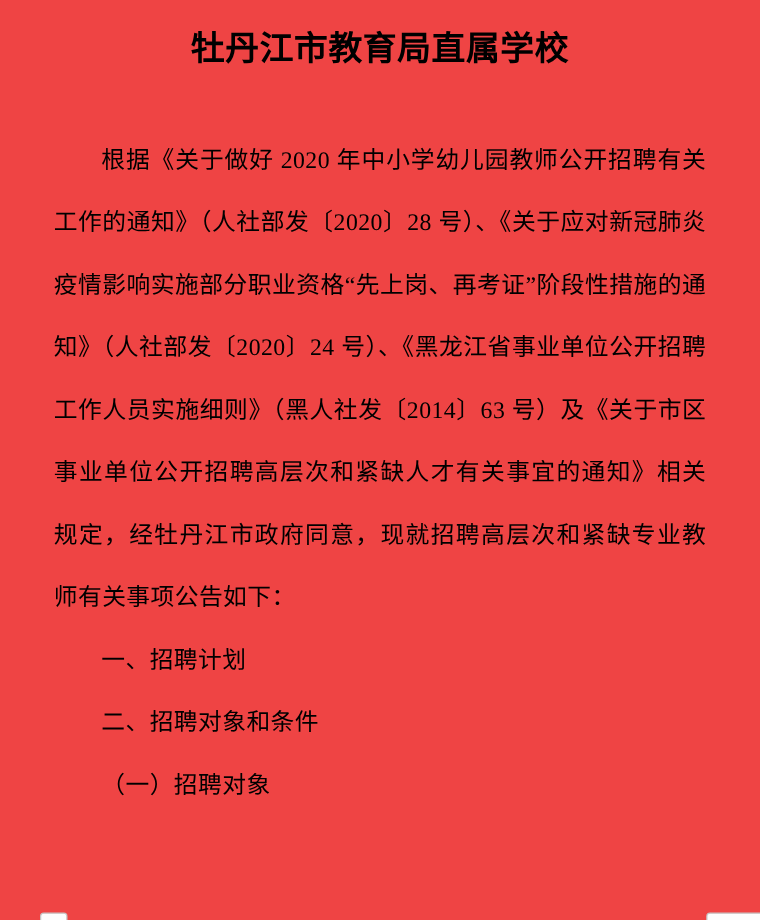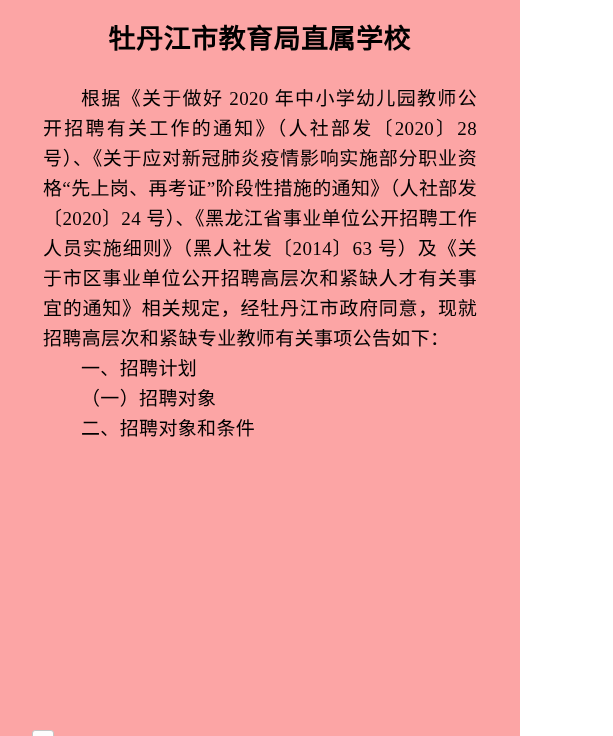--- a/index.html
+++ b/index.html
@@ -1,38 +1,38 @@
 <!DOCTYPE html>
 <html lang="zh-CN"><head>
 <meta charset="utf-8">
 <style>
   html, body { margin: 0; padding: 0; background: #ffffff; }
   .page {
     position: relative;
-    width: 520px;
+    width: 608px;
     height: 736px;
-    background: #fca5a5;
+    background: #ef4444;
     color: #000000;
     overflow: hidden;
     font-family: "Liberation Serif", "DejaVu Serif", serif;
   }
   .doc-title {
     padding-top: 23px;
     font-size: 27px;
     line-height: 33px;
     font-weight: bold;
     text-align: center;
     letter-spacing: 0.5px;
   }
   .doc-title div { white-space: nowrap; }
   .content {
-    margin-top: 28px;
+    margin-top: 48px;
     padding: 0 43px;
     font-size: 19px;
-    line-height: 30px;
+    line-height: 50px;
     text-align: justify;
     text-justify: inter-ideograph;
     letter-spacing: 0.35px;
   }
   .para {
     margin: 0;
     text-indent: 2em;
   }
   .heading {
     margin: 0;
@@ -60,22 +60,22 @@
   <div class="doc-title">
     <div>牡丹江市教育局直属学校</div>
   </div>
 
   <div class="content">
     <p class="para">根据《关于做好 2020 年中小学幼儿园教师公开招聘有关工作的通知》（人社部发〔2020〕28 号）、《关于应对新冠肺炎疫情影响实施部分职业资格“先上岗、再考证”阶段性措施的通知》（人社部发〔2020〕24 号）、《黑龙江省事业单位公开招聘工作人员实施细则》（黑人社发〔2014〕63 号）及《关于市区事业单位公开招聘高层次和紧缺人才有关事宜的通知》相关规定，经牡丹江市政府同意，现就招聘高层次和紧缺专业教师有关事项公告如下：</p>
 
     <p class="heading">一、招聘计划</p>
 
 
+    <p class="heading">二、招聘对象和条件</p>
+
     <p class="heading">（一）招聘对象</p>
-
-    <p class="heading">二、招聘对象和条件</p>
 
   </div>
 
   <div class="cut-btn left"></div>
   <div class="cut-btn right"></div>
 
 </div>
 
 </body></html>

